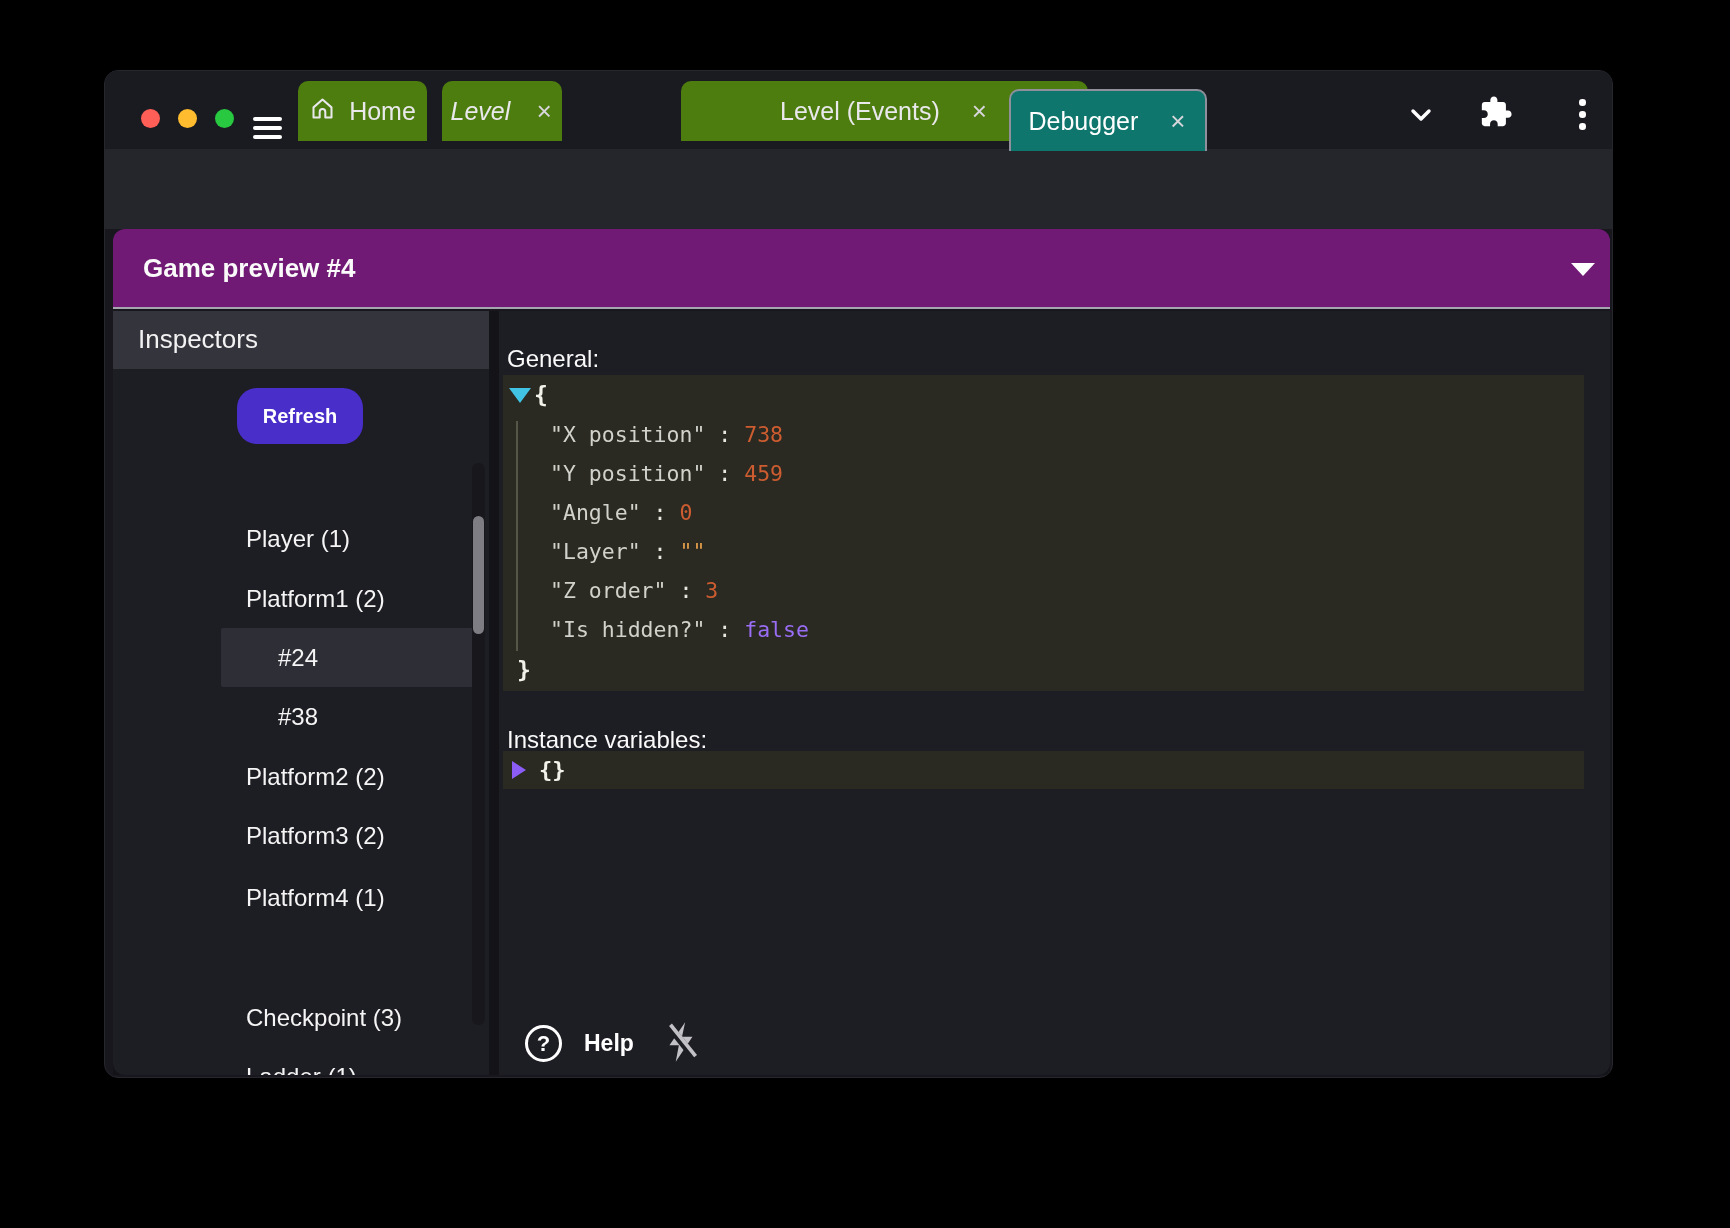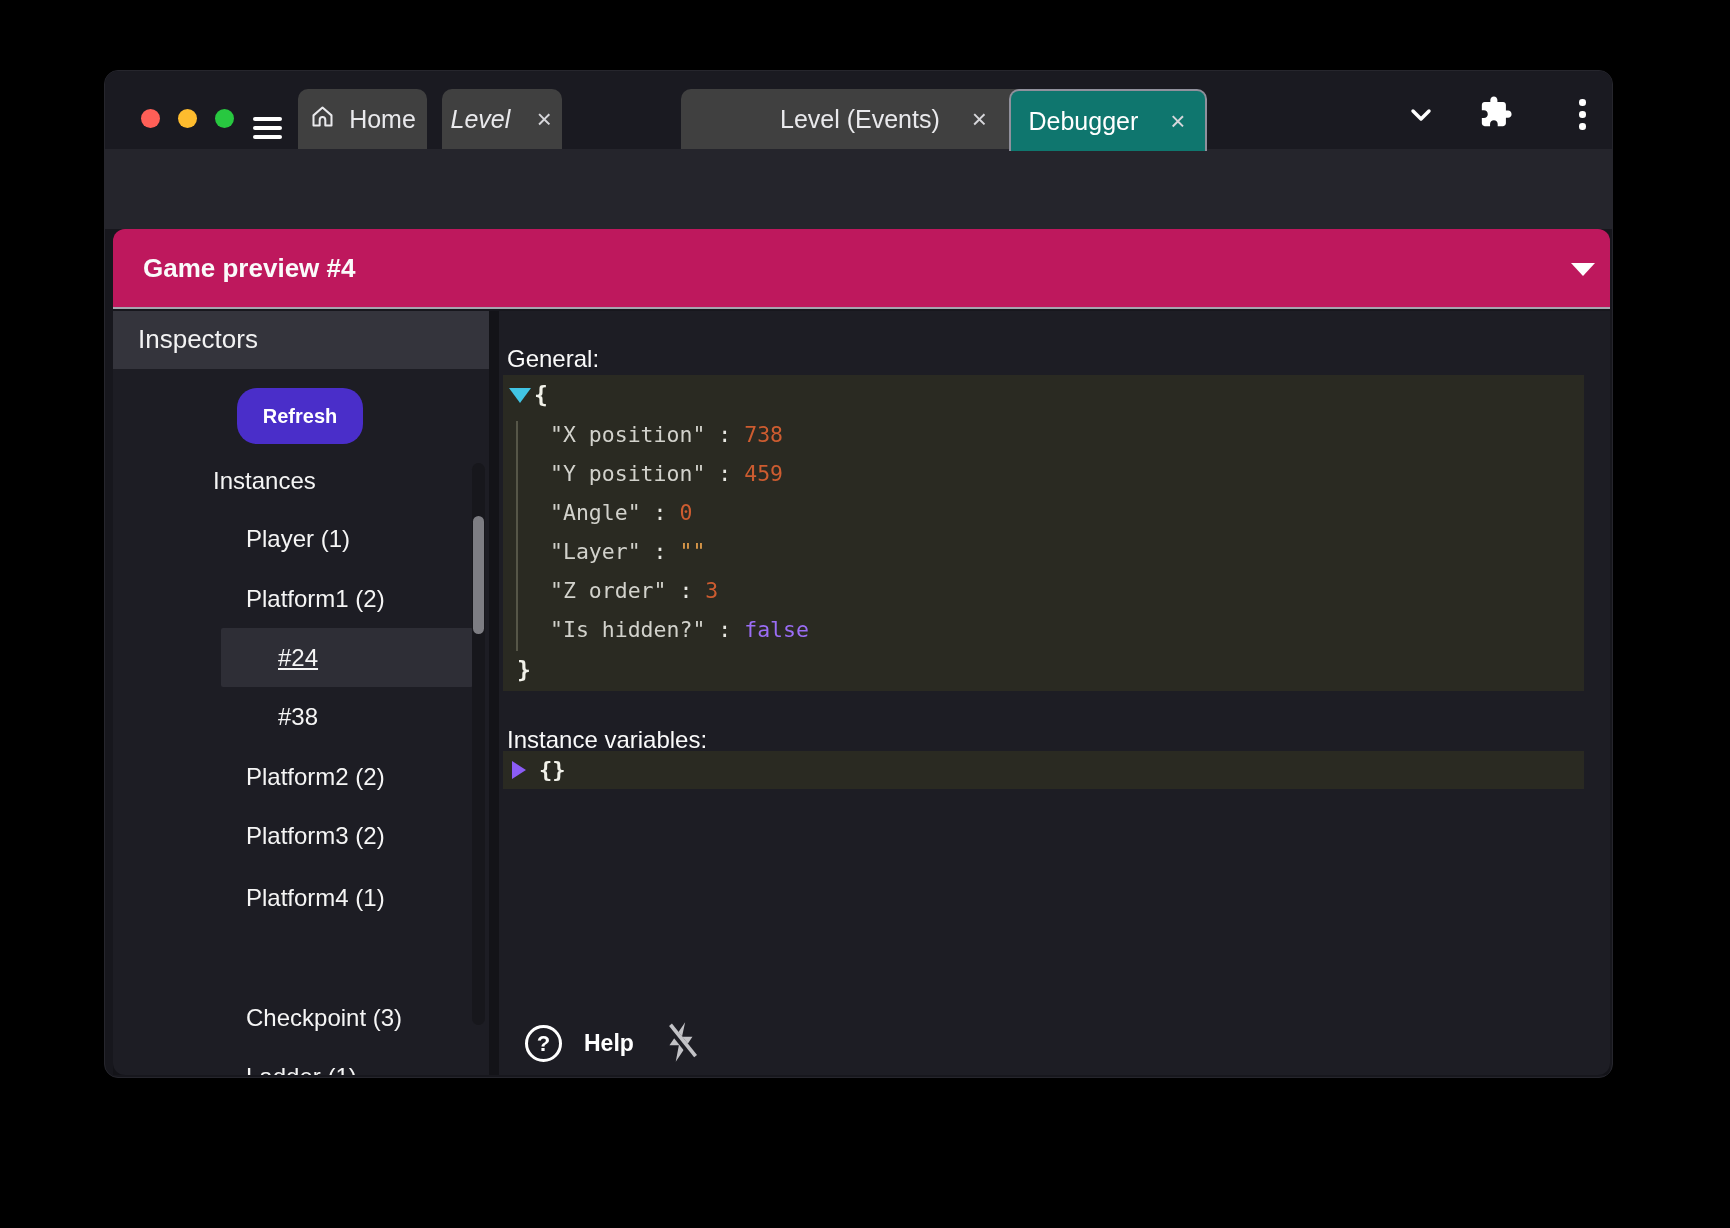--- a/index.html
+++ b/index.html
@@ -9,21 +9,21 @@
 
   
   .tabbar { position:absolute; left:0; top:0; width:100%; height:78px; background:#1a1a21; }
   .light { position:absolute; top:38px; width:19px; height:19px; border-radius:50%; }
   .light.red { left:36px; background:#ff5f57; }
   .light.yellow { left:73px; background:#febc2e; }
   .light.green { left:110px; background:#28c840; }
   .hamburger { position:absolute; left:148px; top:46px; width:29px; height:24px; cursor:pointer; }
   .hamburger span { position:absolute; left:0; width:29px; height:3.5px; background:#fff; border-radius:2px; }
   .hamburger span:nth-child(1){top:0;} .hamburger span:nth-child(2){top:9px;} .hamburger span:nth-child(3){top:18px;}
-  .tab { position:absolute; top:18px; height:60px; background:#404040; border-radius:10px 10px 0 0;
+  .tab { position:absolute; top:10px; height:60px; background:#4d7c0f; border-radius:10px 10px 0 0;
          display:flex; align-items:center; justify-content:center; color:#e9e9ec; font-size:25px; }
   .tab .close { color:#d7d7db; font-size:26px; line-height:26px; padding:0 2px; }
   .tab-home { left:193px; width:129px; gap:13px; }
   .tab-level { left:337px; width:120px; gap:24px;font-style:italic; }
   .tab-events { left:576px; width:407px; gap:30px; }
   .tab-debugger { left:884px; width:198px; gap:30px; top:18px; height:62px;
                   background:#0f766e; border:2px solid #90909c; border-bottom:none; color:#fff; z-index:3;margin-left:20px; }
   .topicon { position:absolute; top:0; color:#fff; }
   .icon-chevron { left:1300px; top:28px; }
   .icon-puzzle { left:1374px; top:24px; }
@@ -35,36 +35,36 @@
   .toolbar { position:absolute; left:0; top:78px; width:100%; height:80px; background:#25252c; }
   .tool-gauge { position:absolute; left:1221px; top:102px; }
   .tool-console { position:absolute; left:1281px; top:103px; }
   .pause-btn { position:absolute; left:1326px; top:92px; width:170px; height:56px;
                border:2px solid #8b8b98; border-radius:10px; display:flex; align-items:center;
                justify-content:center; gap:20px; color:#dbd7f4; font-weight:bold; font-size:25px; background:transparent; }
   .pause-glyph { display:flex; gap:9px; }
   .pause-glyph i { width:4px; height:24px; background:#dbd7f4; border-radius:2px; }
 
   
-  .previewbar { position:absolute; left:8px; top:158px; width:1497px; height:80px; background:#be185d;
+  .previewbar { position:absolute; left:8px; top:158px; width:1497px; height:80px; background:#701a75;
                 border-radius:12px 12px 0 0; border-bottom:2px solid #a5a5af; }
   .preview-label { position:absolute; left:30px; top:24px; font-size:26px; font-weight:600; color:#fafafa; }
   .caret-down { position:absolute; left:1458px; top:34px; width:0; height:0;
                 border-left:12px solid transparent; border-right:12px solid transparent; border-top:13px solid #fff; }
 
   
   .content { position:absolute; left:8px; top:240px; width:1497px; height:764px; background:#131318; }
   .sidebar { position:absolute; left:0; top:0; width:376px; height:764px; background:#1d1d24;
              border-radius:0 0 0 12px; overflow:hidden; }
   .insp-header { position:absolute; left:0; top:0; width:376px; height:58px; background:#34343c;
                  color:#f2f2f3; font-size:26px; line-height:56px; padding-left:25px; }
   .refresh-btn { position:absolute; left:124px; top:77px; width:126px; height:56px; background:#4a2ec9;
                  border:none; border-radius:20px; color:#fff; font-weight:bold; font-size:20px; cursor:pointer; }
   .trow { position:absolute; height:59px; line-height:59px; color:#f5f5f5; font-size:24px; width:360px; }
-  .trow.sel { left:108px; width:252px; background:#2e2e36; border-radius:2px;text-decoration:underline; }
+  .trow.sel { left:108px; width:252px; background:#2e2e36; border-radius:2px; }
   .lv1 { padding-left:100px; } .lv2 { padding-left:133px; } .lv3 { padding-left:165px; }
   .trow.sel .lv3 { padding-left:57px; }
   .sb-track { position:absolute; left:359px; top:152px; width:13px; height:562px; background:#17171c; border-radius:7px; }
   .sb-thumb { position:absolute; left:360px; top:205px; width:11px; height:118px; background:#7d7d83; border-radius:6px; }
 
   .main { position:absolute; left:386px; top:0; width:1111px; height:764px; background:#1d1d24; border-radius:0 0 12px 0; }
   .section-label { position:absolute; left:8px; color:#fafafa; font-size:24px;margin-top:16px; }
   .lbl-general { top:18px; }
   .lbl-instvars { top:399px; }
   .codeblock { position:absolute; left:4px; width:1081px; background:#2a2a22;
@@ -174,21 +174,20 @@
     <span class="preview-label">Game preview #4</span>
     <span class="caret-down"></span>
   </div>
 
   <div class="content">
 
     <div class="sidebar">
       <div class="insp-header">Inspectors</div>
       <button class="refresh-btn">Refresh</button>
 
-      <div class="trow" style="top:140px;"><span class="lv1">Instances</span></div>
       <div class="trow" style="top:198px;"><span class="lv2">Player (1)</span></div>
       <div class="trow" style="top:258px;"><span class="lv2">Platform1 (2)</span></div>
       <div class="trow sel" style="top:317px;"><span class="lv3">#24</span></div>
       <div class="trow" style="top:376px;"><span class="lv3">#38</span></div>
       <div class="trow" style="top:436px;"><span class="lv2">Platform2 (2)</span></div>
       <div class="trow" style="top:495px;"><span class="lv2">Platform3 (2)</span></div>
       <div class="trow" style="top:557px;"><span class="lv2">Platform4 (1)</span></div>
       <div class="trow" style="top:677px;"><span class="lv2">Checkpoint (3)</span></div>
       <div class="trow" style="top:736px;"><span class="lv2">Ladder (1)</span></div>
 

